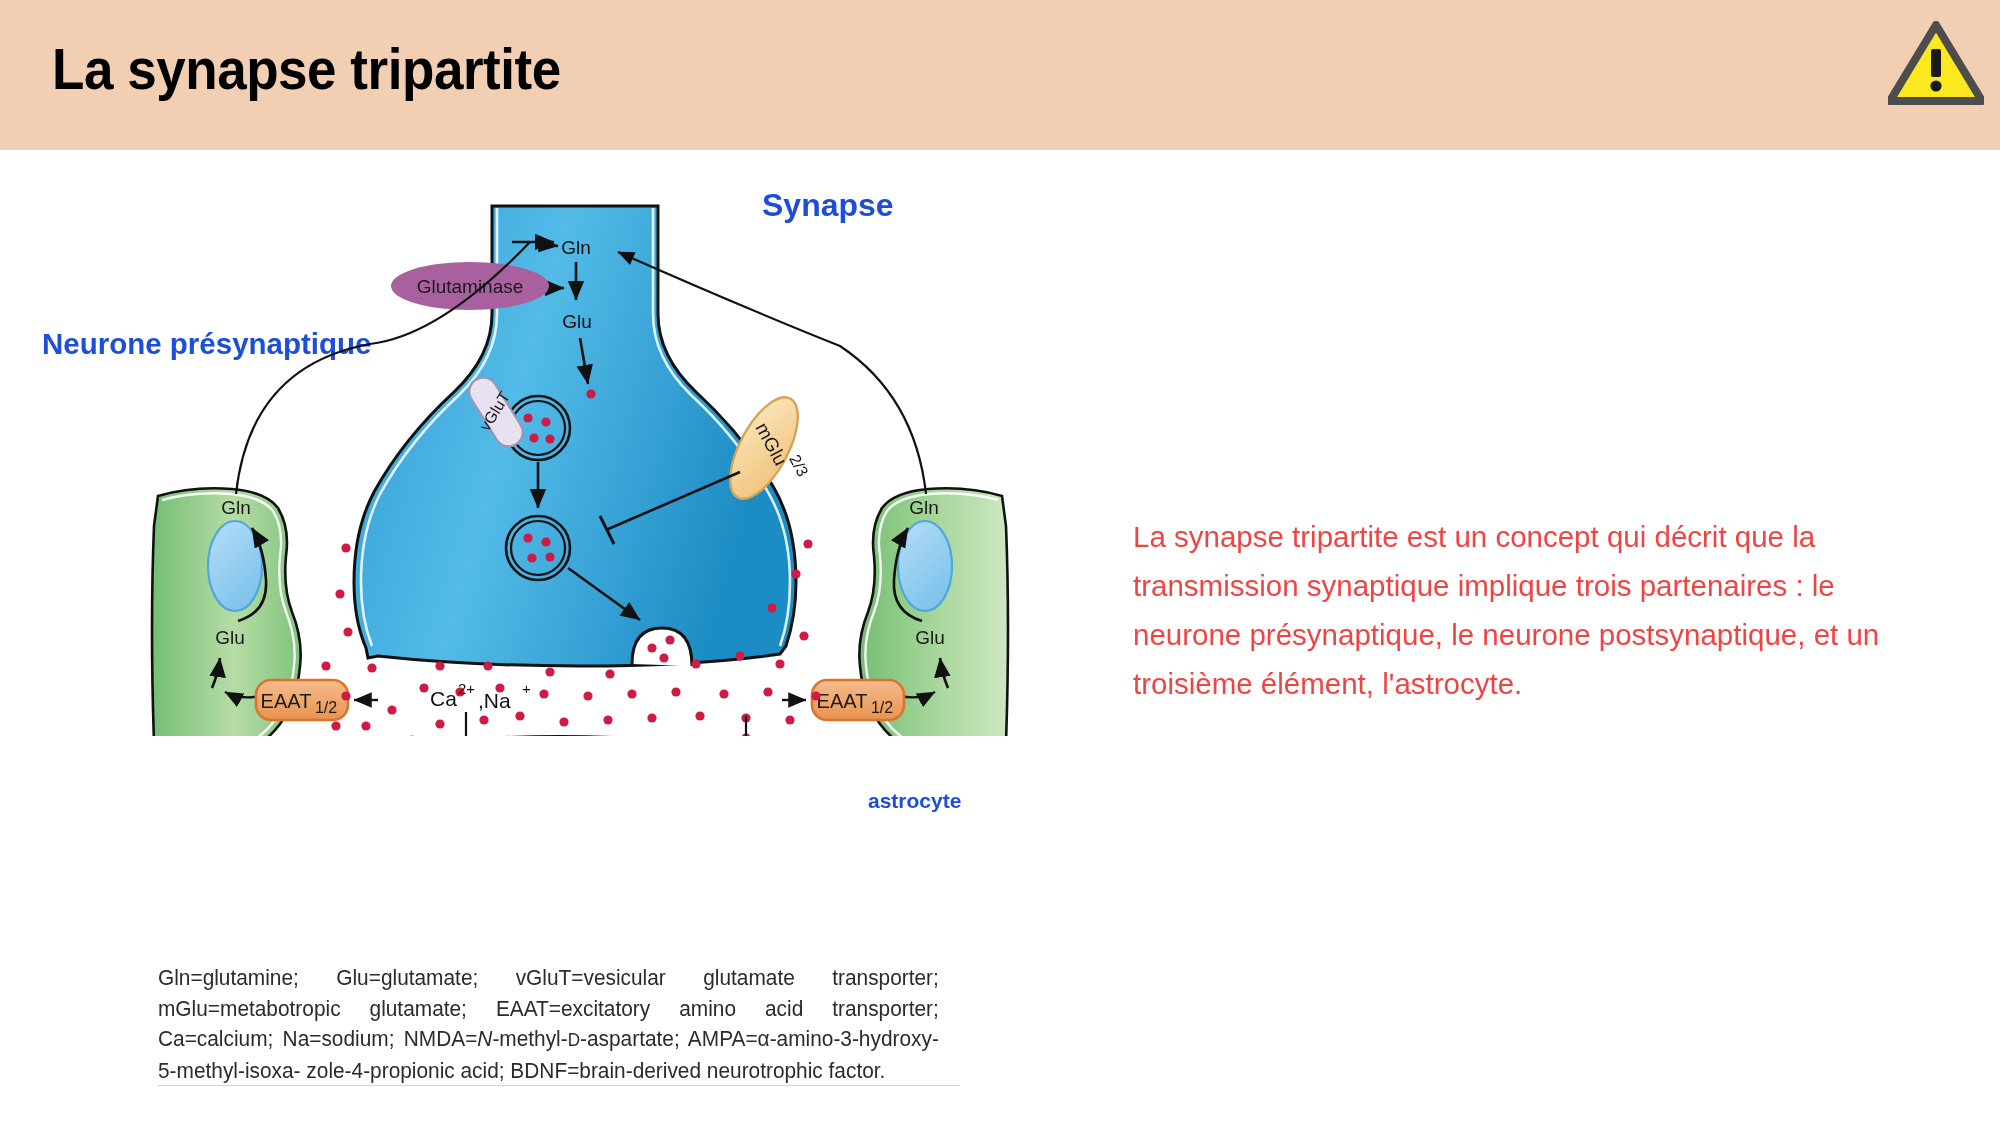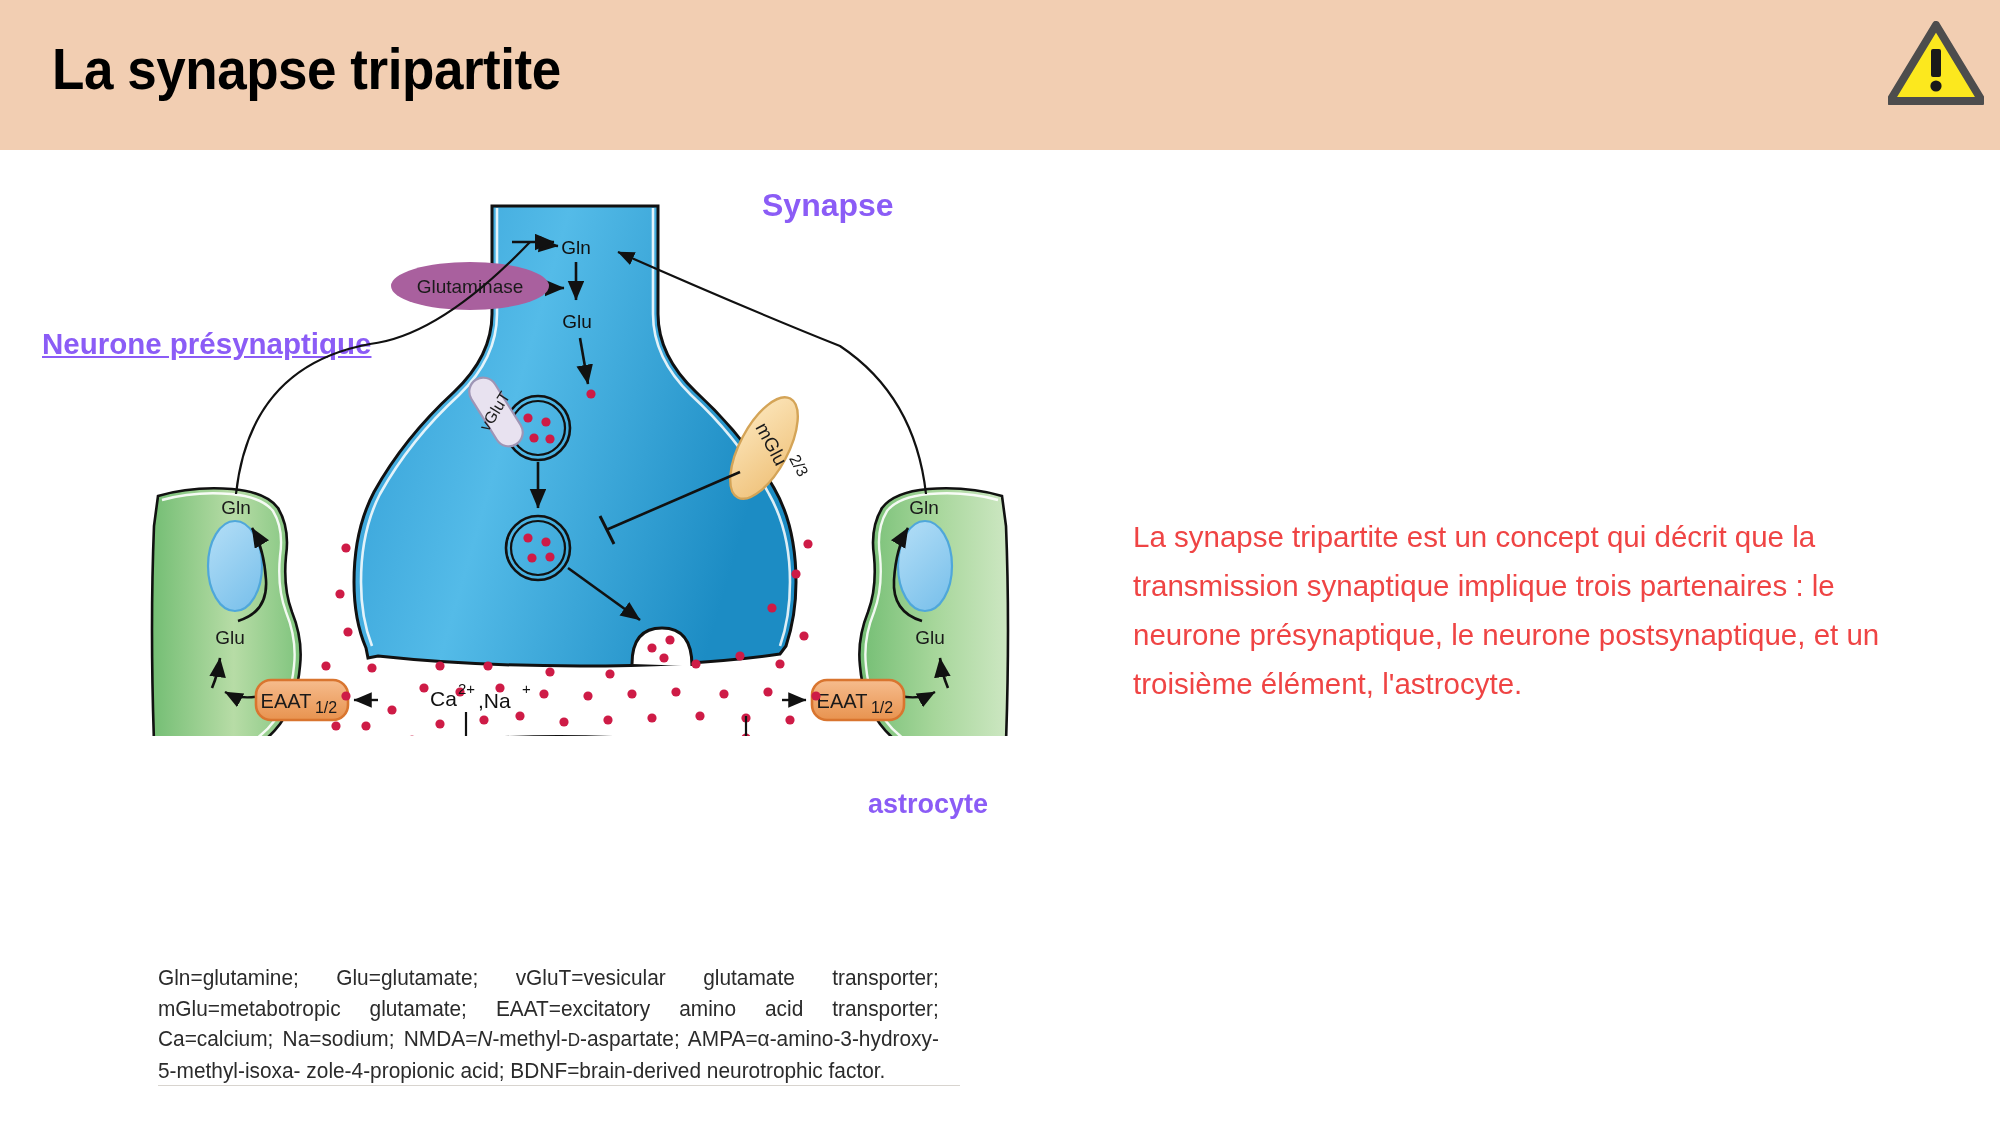--- a/index.html
+++ b/index.html
@@ -28,27 +28,27 @@
 
   
   #description {
     position: absolute; left: 1133px; top: 512px; width: 790px;
     font-size: 29.5px; line-height: 49px; color: #ef4444;
     font-family: "Liberation Sans", sans-serif;
   }
 
   
   .callout {
-    position: absolute; font-weight: bold; color: #8b5cf6;
+    position: absolute; font-weight: bold; color: #1d4ed8;
     font-family: "Liberation Sans", sans-serif; white-space: nowrap;
   }
-  #label-pre   { left: 42px;  top: 327px; font-size: 29.5px; text-decoration: underline; }
+  #label-pre   { left: 42px;  top: 327px; font-size: 29.5px; }
   #label-post  { left: 42px;  top: 861px; font-size: 29.5px; }
   #label-syn   { left: 762px; top: 187px; font-size: 32px;  }
-  #label-astro { left: 868px; top: 789px; font-size: 27px; }
+  #label-astro { left: 868px; top: 789px; font-size: 21px; }
 
   
   #diagram { position: absolute; left: 140px; top: 196px; width: 880px; height: 540px; }
   #diagram svg { display: block; }
 
   
   #caption {
     position: absolute; left: 158px; top: 963px; width: 805px;
     font-size: 21.5px; line-height: 30.5px; color: #2b2b2b;
     text-align: justify;

